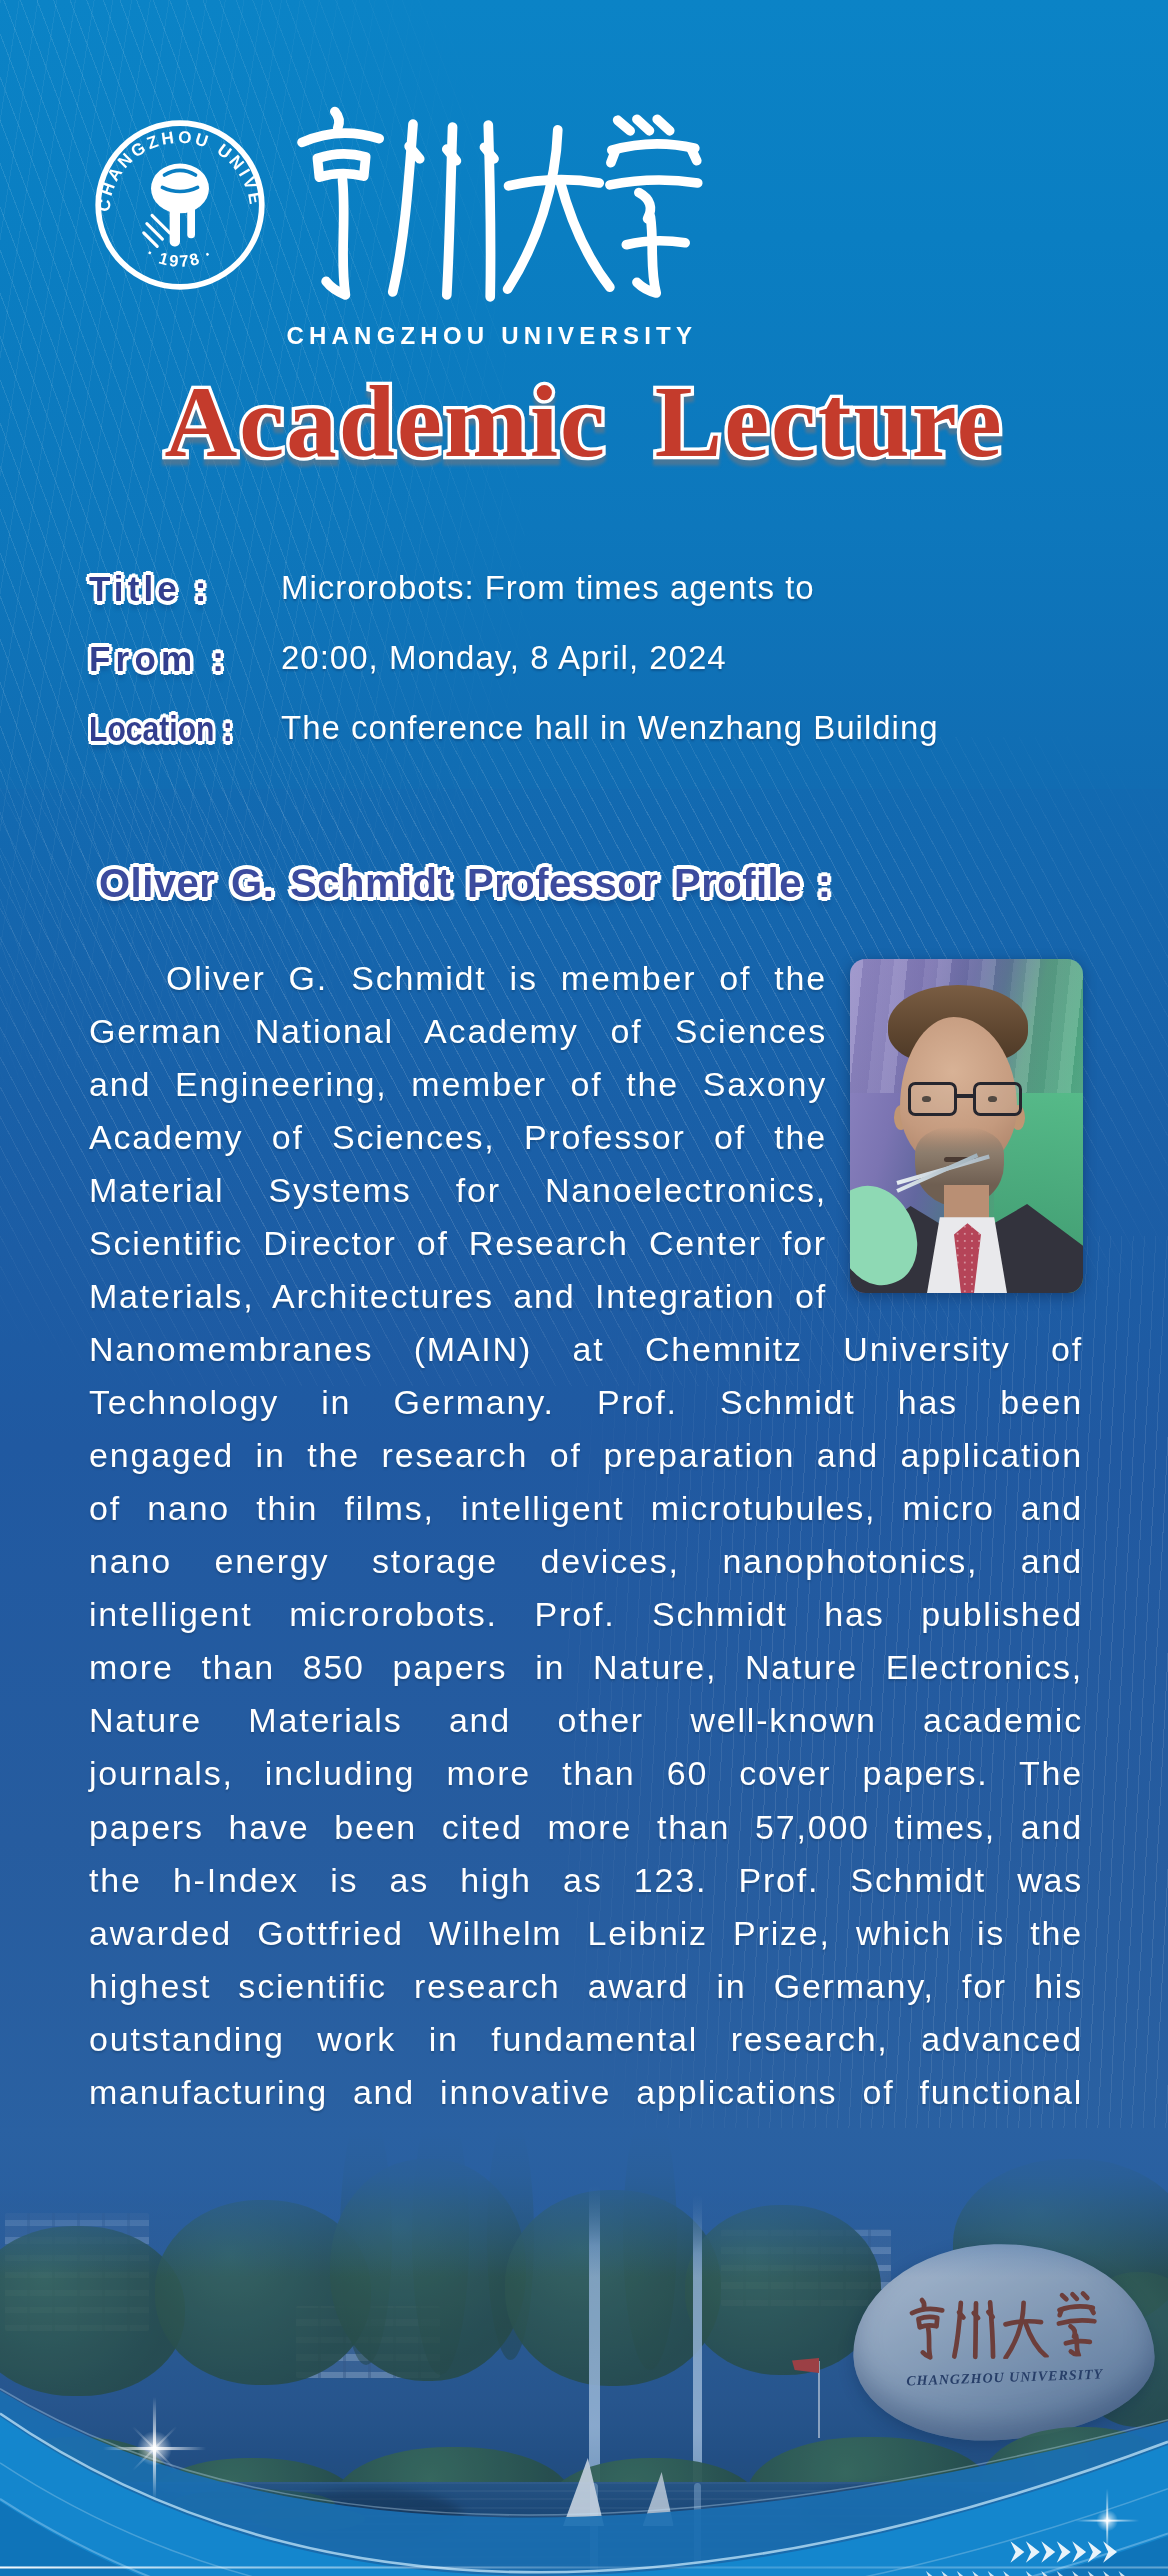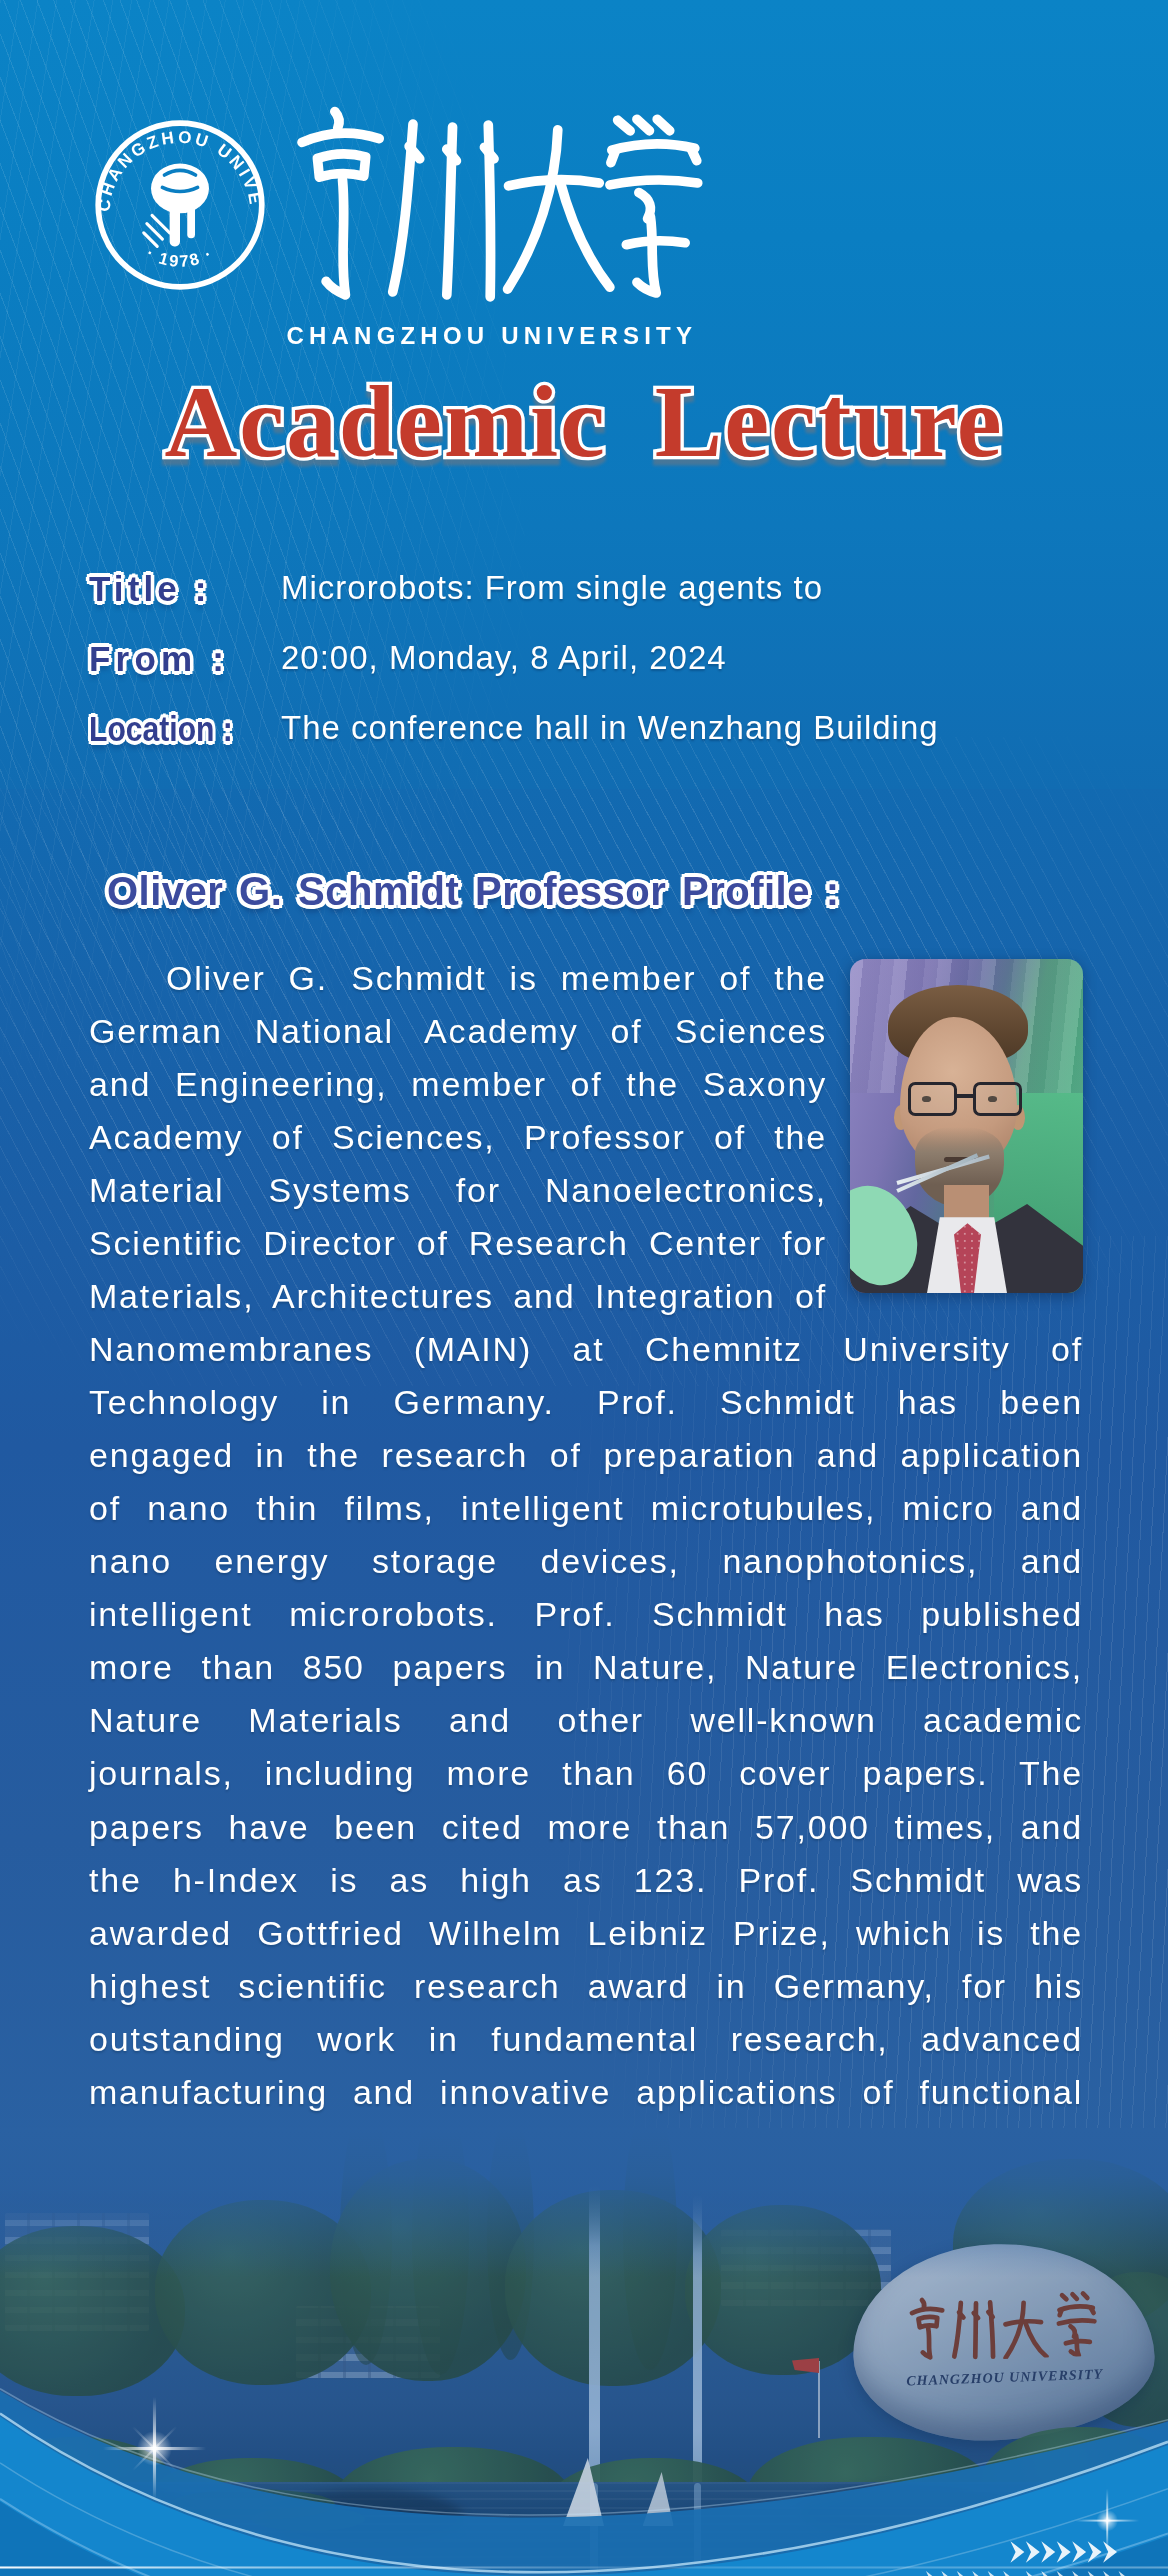--- a/index.html
+++ b/index.html
@@ -46,21 +46,21 @@
   .lbl{flex:none; width:192px; font-size:35px; font-weight:bold; color:#333f8f;
     letter-spacing:4.1px; line-height:1.3;
     text-shadow:-2.6px -2.6px 0 #fff,2.6px -2.6px 0 #fff,-2.6px 2.6px 0 #fff,2.6px 2.6px 0 #fff,
       -3.6px 0 0 #fff,3.6px 0 0 #fff,0 -3.6px 0 #fff,0 3.6px 0 #fff,
       0 6.7px 5.2px rgba(10,30,80,.35);}
   .lbl-loc{letter-spacing:0; transform:scaleX(.86); transform-origin:left center;}
   .val{flex:1; font-size:33px; color:#fff; line-height:1.35; letter-spacing:1px;
     text-shadow:0 1.5px 2.1px rgba(0,30,70,.3);}
 
   
-  .profile-heading{position:absolute; left:91px; top:853px; margin:16px;
+  .profile-heading{position:absolute; left:91px; top:853px; margin:8px;
     font-size:40px; font-weight:bold; color:#3c4b9e; letter-spacing:0.5px; word-spacing:4.1px;
     text-shadow:-3.1px -3.1px 0 #fff,3.1px -3.1px 0 #fff,-3.1px 3.1px 0 #fff,3.1px 3.1px 0 #fff,
       -4.1px 0 0 #fff,4.1px 0 0 #fff,0 -4.1px 0 #fff,0 4.1px 0 #fff,
       0 7.2px 5.2px rgba(10,30,80,.35);}
 
   
   .bio{position:absolute; left:89px; top:952px; width:994px;}
   .photo{float:right; width:233px; height:334px; margin:7.2px 0 17.5px 23px;
     border-radius:15.5px; overflow:hidden; position:relative;
     background:linear-gradient(105deg,#9188c4 0%,#7b74b2 26%,#62679f 40%,#55738f 50%,#4f9d7a 62%,#45ad79 78%,#63bd92 100%);
@@ -237,21 +237,21 @@
     </div>
   </header>
 
   <svg class="main-title-svg" viewBox="0 0 2268 300">
     <text x="1134" y="210" text-anchor="middle" font-family="Liberation Serif, serif" font-weight="bold" font-size="196" fill="#c43b2c" stroke="#ffffff" stroke-width="13" paint-order="stroke" letter-spacing="4" word-spacing="40" style="filter:drop-shadow(0 12px 3px rgba(96,118,138,.7));">Academic Lecture</text>
   </svg>
 
   <section class="info">
     <div class="row">
       <span class="lbl">Title :</span>
-      <span class="val">Microrobots: From single agents to</span>
+      <span class="val">Microrobots: From times agents to</span>
     </div>
     <div class="row">
       <span class="lbl" style="letter-spacing:5.2px;">From :</span>
       <span class="val">20:00, Monday, 8 April, 2024</span>
     </div>
     <div class="row">
       <span class="lbl lbl-loc">Location :</span>
       <span class="val">The conference hall in Wenzhang Building</span>
     </div>
   </section>

